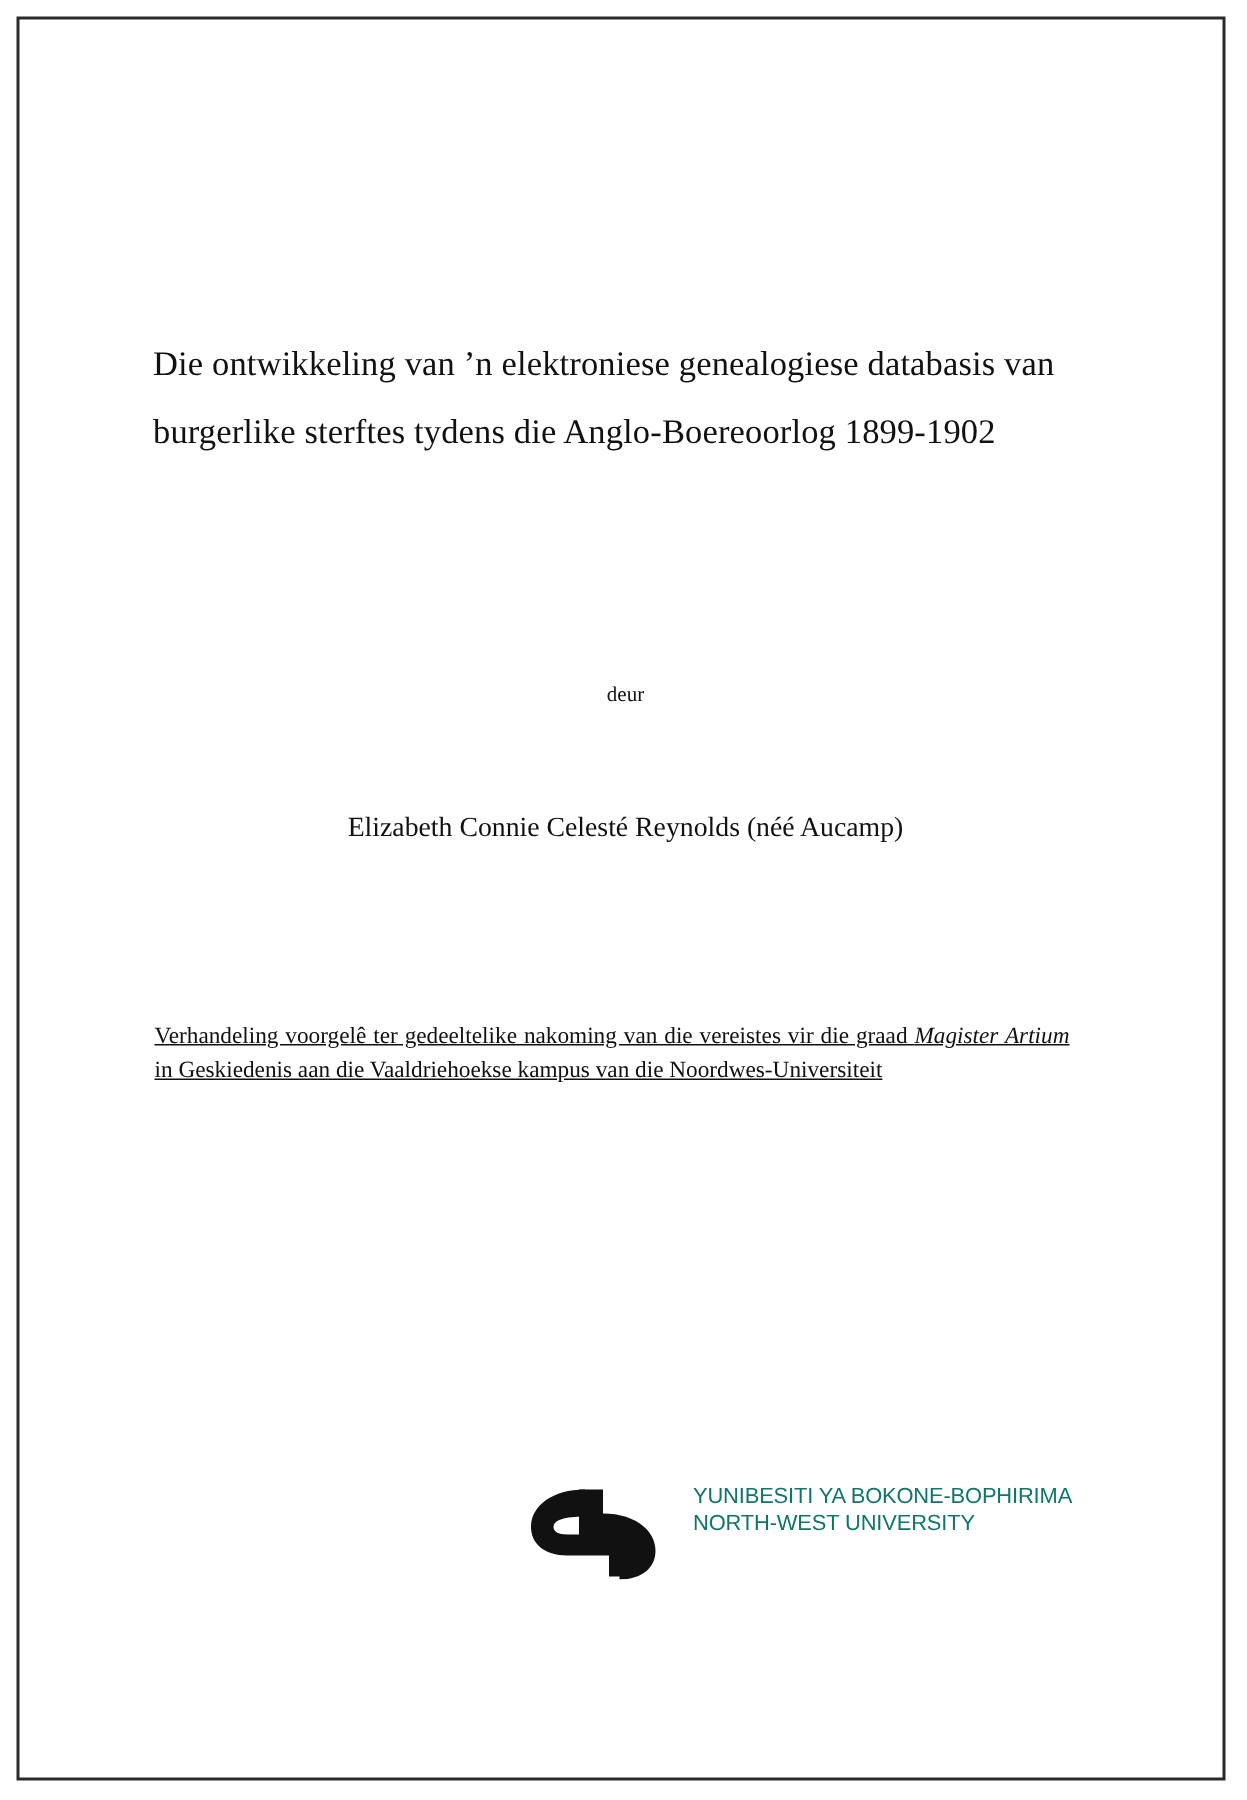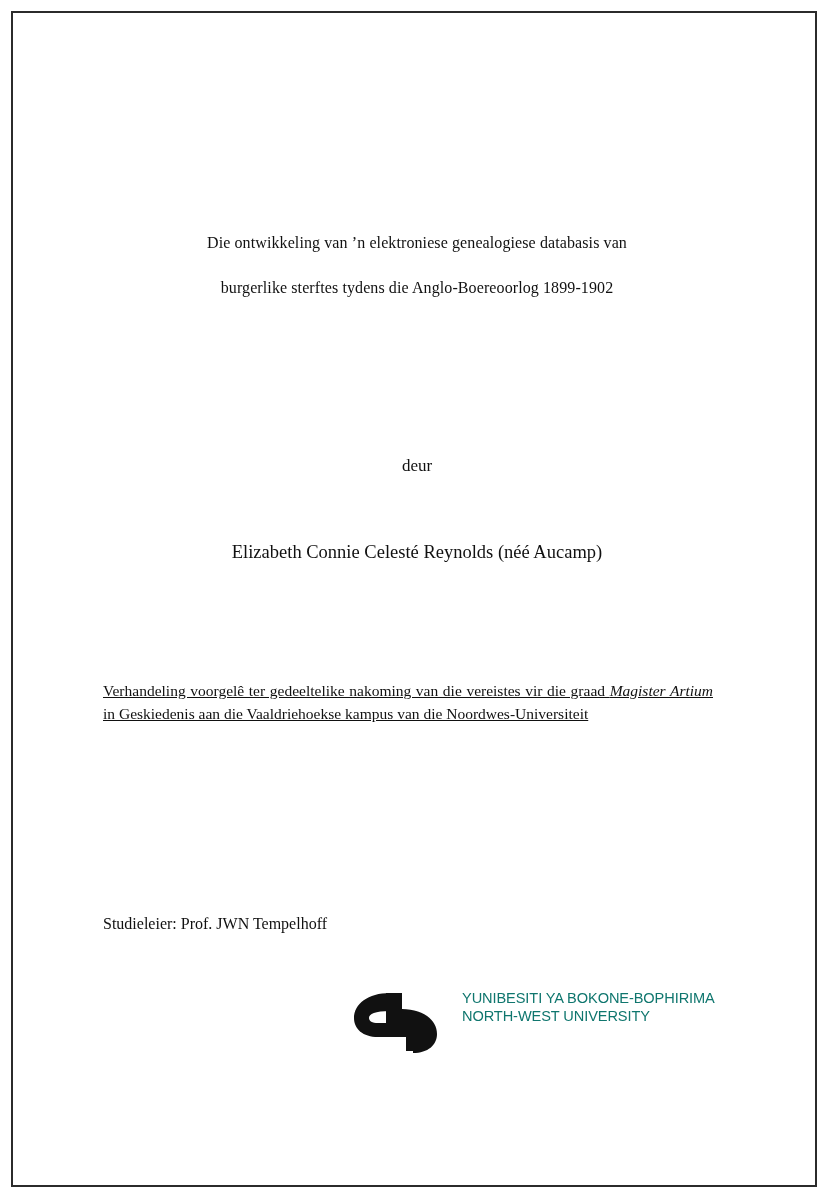--- a/index.html
+++ b/index.html
@@ -44,35 +44,35 @@
     left: 78px;
     top: 0;
     width: 630px;
     height: 100%;
   }
   .title {
     position: absolute;
     top: 196px;
     left: 0;
     width: 630px;
-    text-align: center;
-    font-size: 16px;
+    text-align: left;
+    font-size: 23px;
     line-height: 45px;
     letter-spacing: 0.1px;
   }
   .title .line2 {
     display: block;
   }
   .deur {
     position: absolute;
     top: 432px;
     left: 0;
     width: 630px;
     text-align: center;
-    font-size: 17px;
+    font-size: 14px;
   }
   .author {
     position: absolute;
     top: 518px;
     left: 0;
     width: 630px;
     text-align: center;
     font-size: 18.5px;
   }
   .statement {
@@ -158,21 +158,20 @@
 
       <div class="deur">deur</div>
 
       <div class="author">Elizabeth Connie Celesté Reynolds (néé Aucamp)</div>
 
       <div class="statement">
         <p class="p1"><span>Verhandeling voorgelê ter gedeeltelike nakoming van die vereistes vir die graad </span><em>Magister Artium</em><span> in Geskiedenis aan die Vaaldriehoekse kampus van die Noordwes-Universiteit</span></p>
       </div>
 
       <div class="supervisor">
-        <div>Studieleier: Prof. JWN Tempelhoff</div>
       </div>
 
       <div class="logo">
         <div class="logo-mark">
           <svg width="112" height="62" viewBox="0 0 112 62" xmlns="http://www.w3.org/2000/svg">
             <g fill="#111111">
               <path d="M40 2 C18 2 4 13 4 27 C4 38 13 46 28 46 L28 32 C22 32 19 30 19 27 C19 23 25 20 40 20 L40 2 Z"></path>
               <rect x="36" y="2" width="16" height="32"></rect>
               <path d="M52 18 L52 36 C66 36 72 39 72 43 C72 46 69 48 63 48 L63 62 C78 62 87 54 87 43 C87 29 73 18 52 18 Z"></path>
               <rect x="56" y="28" width="16" height="32"></rect>

